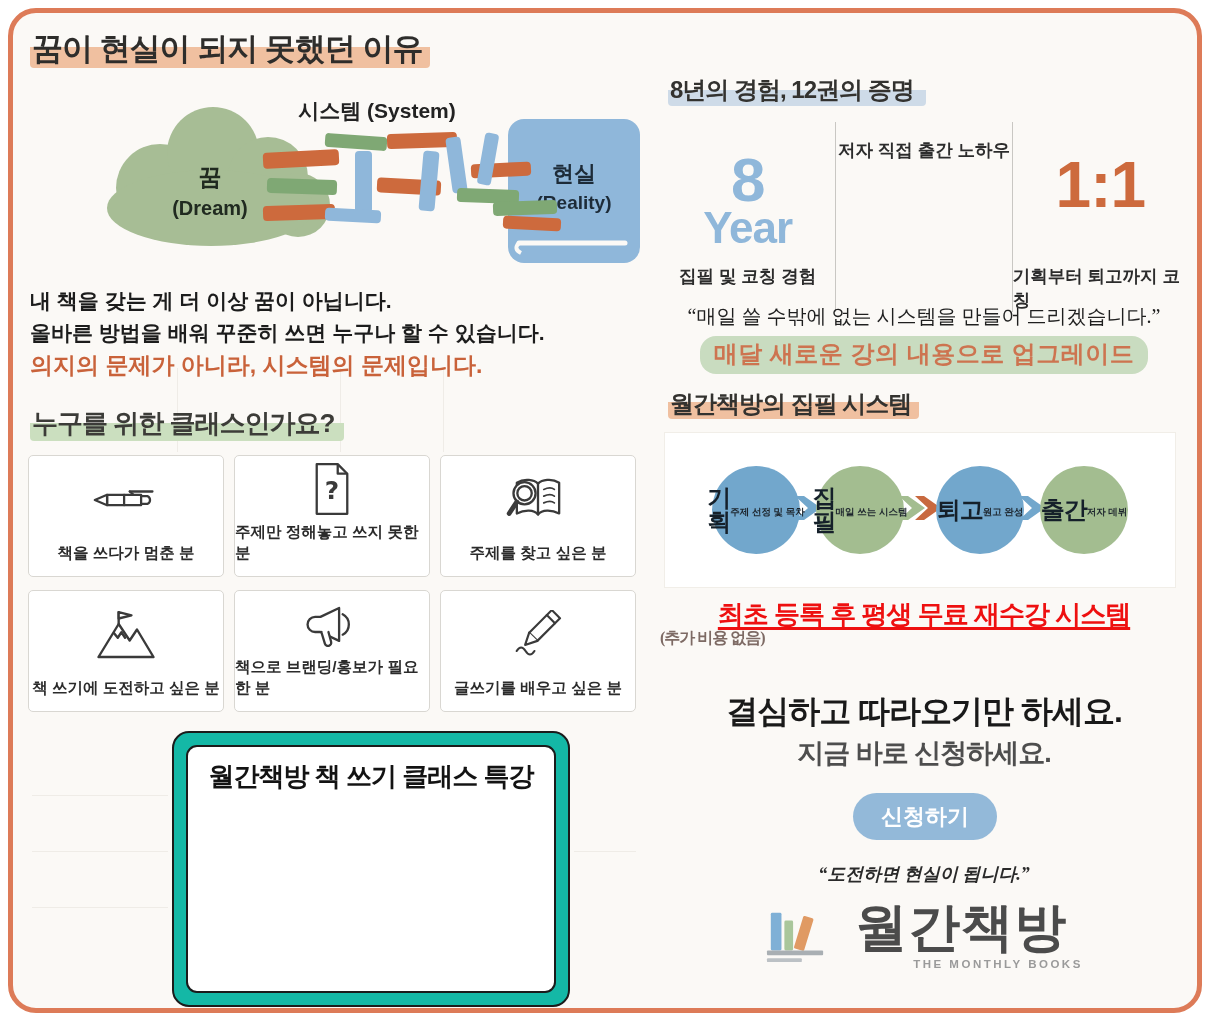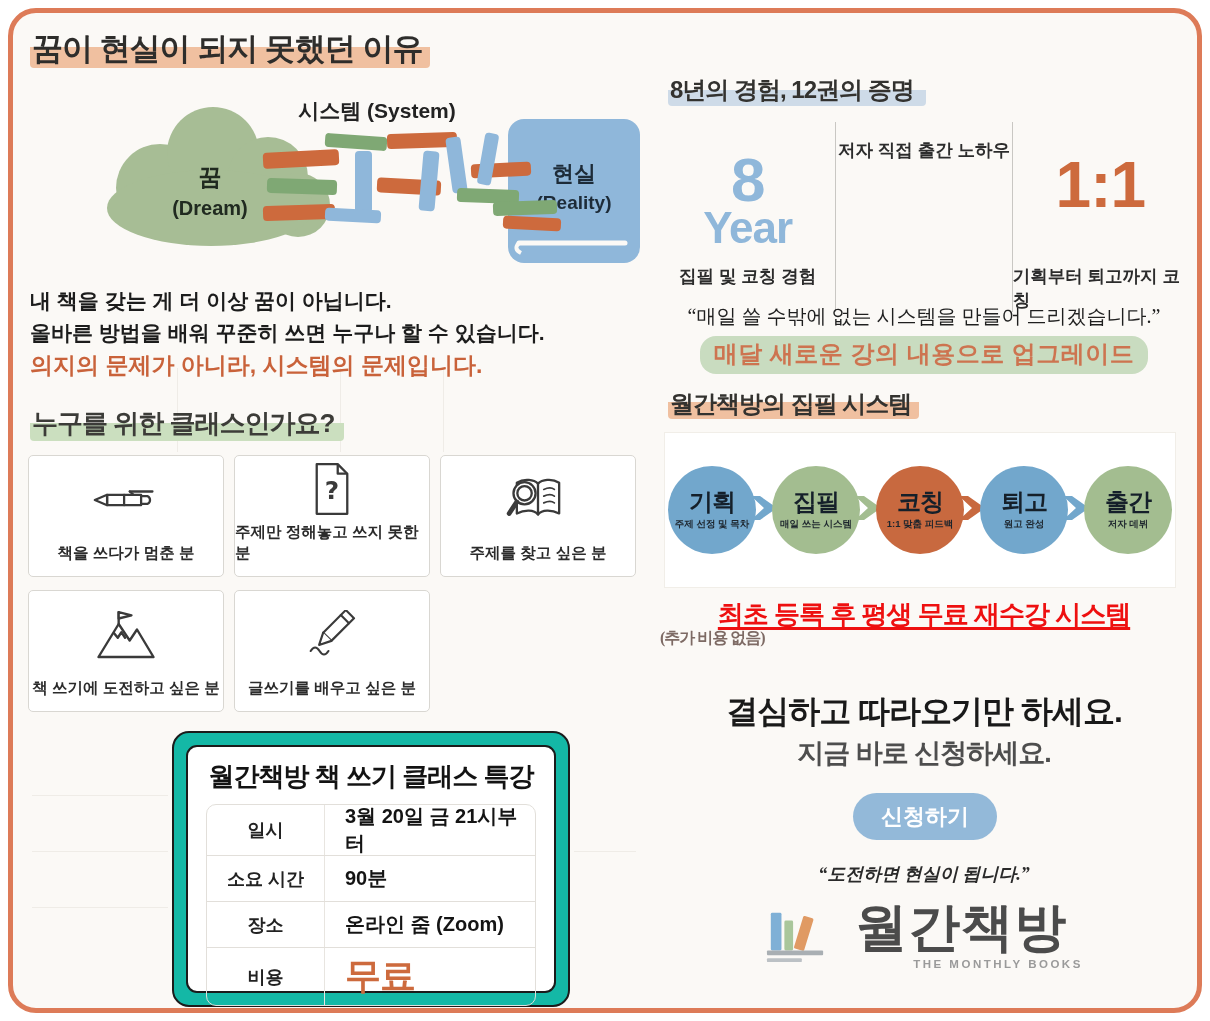--- a/index.html
+++ b/index.html
@@ -74,21 +74,21 @@
     font-family:"Liberation Serif","DejaVu Serif",serif; font-size:20px; color:#1f1f1f; }
   .upgrade-wrap { position:absolute; left:660px; top:336px; width:528px; text-align:center; }
   .upgrade { display:inline-block; background:#c9dcc0; border-radius:16px; padding:2px 14px 4px 14px;
     font-size:24px; font-weight:900; color:#cd7450; letter-spacing:0.5px; }
 
   .system-heading { position:absolute; left:668px; top:388px; font-size:24px; font-weight:800; color:#33322f; letter-spacing:-1px; }
 
   .process-panel { position:absolute; left:664px; top:432px; width:512px; height:156px;
     background:#ffffff; border:1px solid #f1eee8; display:flex; align-items:center; justify-content:center; }
   .proc-circle { width:88px; height:88px; border-radius:50%; flex:0 0 auto; z-index:1;
-    display:flex; flex-direction:column; align-items:center; justify-content:center; }
+    display:flex; flex-direction:row; align-items:center; justify-content:center; }
   .pc-title { font-size:24px; font-weight:800; color:#15202a; letter-spacing:-1px; line-height:1; }
   .pc-sub { font-size:9.5px; font-weight:700; color:#1c242c; margin-top:4px; white-space:nowrap; }
   .proc-arrow { flex:0 0 auto; margin:0 -5px; z-index:0; }
 
   .free-retake { position:absolute; left:660px; top:597px; width:528px; text-align:center;
     font-size:26px; font-weight:900; color:#ee1010; letter-spacing:-1px; }
   .free-retake span { text-decoration:underline; text-decoration-thickness:3px; text-underline-offset:4px; }
   .free-retake-sub { position:absolute; left:660px; top:628px; width:528px; text-align:left;
     font-size:16px; font-weight:900; color:#7d6a64; letter-spacing:-1px;font-family:Liberation Serif, serif; }
 
@@ -225,56 +225,50 @@
               <path d="M23,26 l4,5 4,-6 4,6" fill="none"></path>
               <line x1="28" y1="16" x2="28" y2="3"></line>
               <path d="M28,3 L42,6.5 L28,10 Z"></path>
             </g>
           </svg>
         </div>
         <div class="aud-label">책 쓰기에 도전하고 싶은 분</div>
       </div>
       <div class="aud-card">
         <div class="icon-wrap">
+          <svg width="64" height="52" viewBox="0 0 72 56">
+            <g fill="#fff" stroke="#3a3a3a" stroke-width="2.6" stroke-linejoin="round" stroke-linecap="round">
+              <path d="M17,20 a8.5,8.5 0 0 0 0,17 l6,0 21,10 V10 L23,20 Z"></path>
+              <path d="M48,17 a13,13 0 0 1 0,23" fill="none"></path>
+              <path d="M24,37 l4,13 a3.5,3.5 0 0 0 7,-2 l-3,-11" fill="#fff"></path>
+            </g>
+          </svg>
+        </div>
+        <div class="aud-label">책으로 브랜딩/홍보가 필요한 분</div>
+      </div>
+      <div class="aud-card">
+        <div class="icon-wrap">
           <svg width="64" height="50" viewBox="0 0 72 52">
             <g fill="#fff" stroke="#3a3a3a" stroke-width="2.4" stroke-linejoin="round" stroke-linecap="round">
               <g transform="rotate(45 36 22)">
                 <rect x="30" y="-6" width="13" height="36"></rect>
                 <line x1="30" y1="2" x2="43" y2="2"></line>
                 <path d="M30,30 L36.5,43 L43,30"></path>
               </g>
               <path d="M12,44 q5,-8 10,0 t10,0" fill="none"></path>
             </g>
           </svg>
         </div>
         <div class="aud-label">글쓰기를 배우고 싶은 분</div>
       </div>
     </div>
 
   <div class="event-card">
     <div class="event-card-inner">
       <div class="event-title">월간책방 책 쓰기 클래스 특강</div>
-      <div class="event-table" id="event-table">
-          <div class="ev-row" style="height: 50px;">
-            <div class="ev-label">일시</div>
-            <div class="ev-value">3월 20일 금 21시부터</div>
-          </div>
-          <div class="ev-row" style="height: 46px;">
-            <div class="ev-label">소요 시간</div>
-            <div class="ev-value">90분</div>
-          </div>
-          <div class="ev-row" style="height: 46px;">
-            <div class="ev-label">장소</div>
-            <div class="ev-value">온라인 줌 (Zoom)</div>
-          </div>
-          <div class="ev-row emph" style="height: 58px;">
-            <div class="ev-label">비용</div>
-            <div class="ev-value">무료</div>
-          </div>
-        </div>
     </div>
   </div>
 
   <h2 class="stats-heading"><span class="hl-blue">8년의 경험, 12권의 증명</span></h2>
 
   <div class="stats-row" id="stats-row">
       <div class="stat">
         <div class="stat-value">
           <div class="stat-num" style="color: rgb(143, 183, 218);">8</div>
           <div class="stat-unit" style="color: rgb(143, 183, 218);">Year</div>
@@ -308,24 +302,20 @@
       <span class="proc-arrow"><svg width="26" height="40" viewBox="0 0 26 40">
           <polygon points="0,8 9,8 26,20 9,32 0,32 13,20" fill="#72a7cc"></polygon>
         </svg></span>
       <div class="proc-circle" style="background: rgb(163, 189, 144);">
         <div class="pc-title">집필</div>
         <div class="pc-sub">매일 쓰는 시스템</div>
       </div>
       <span class="proc-arrow"><svg width="26" height="40" viewBox="0 0 26 40">
           <polygon points="0,8 9,8 26,20 9,32 0,32 13,20" fill="#a3bd90"></polygon>
         </svg></span>
-      <div class="proc-circle" style="background: rgb(200, 105, 63);">
-        <div class="pc-title">코칭</div>
-        <div class="pc-sub">1:1 맞춤 피드백</div>
-      </div>
       <span class="proc-arrow"><svg width="26" height="40" viewBox="0 0 26 40">
           <polygon points="0,8 9,8 26,20 9,32 0,32 13,20" fill="#c8693f"></polygon>
         </svg></span>
       <div class="proc-circle" style="background: rgb(114, 167, 204);">
         <div class="pc-title">퇴고</div>
         <div class="pc-sub">원고 완성</div>
       </div>
       <span class="proc-arrow"><svg width="26" height="40" viewBox="0 0 26 40">
           <polygon points="0,8 9,8 26,20 9,32 0,32 13,20" fill="#72a7cc"></polygon>
         </svg></span>

